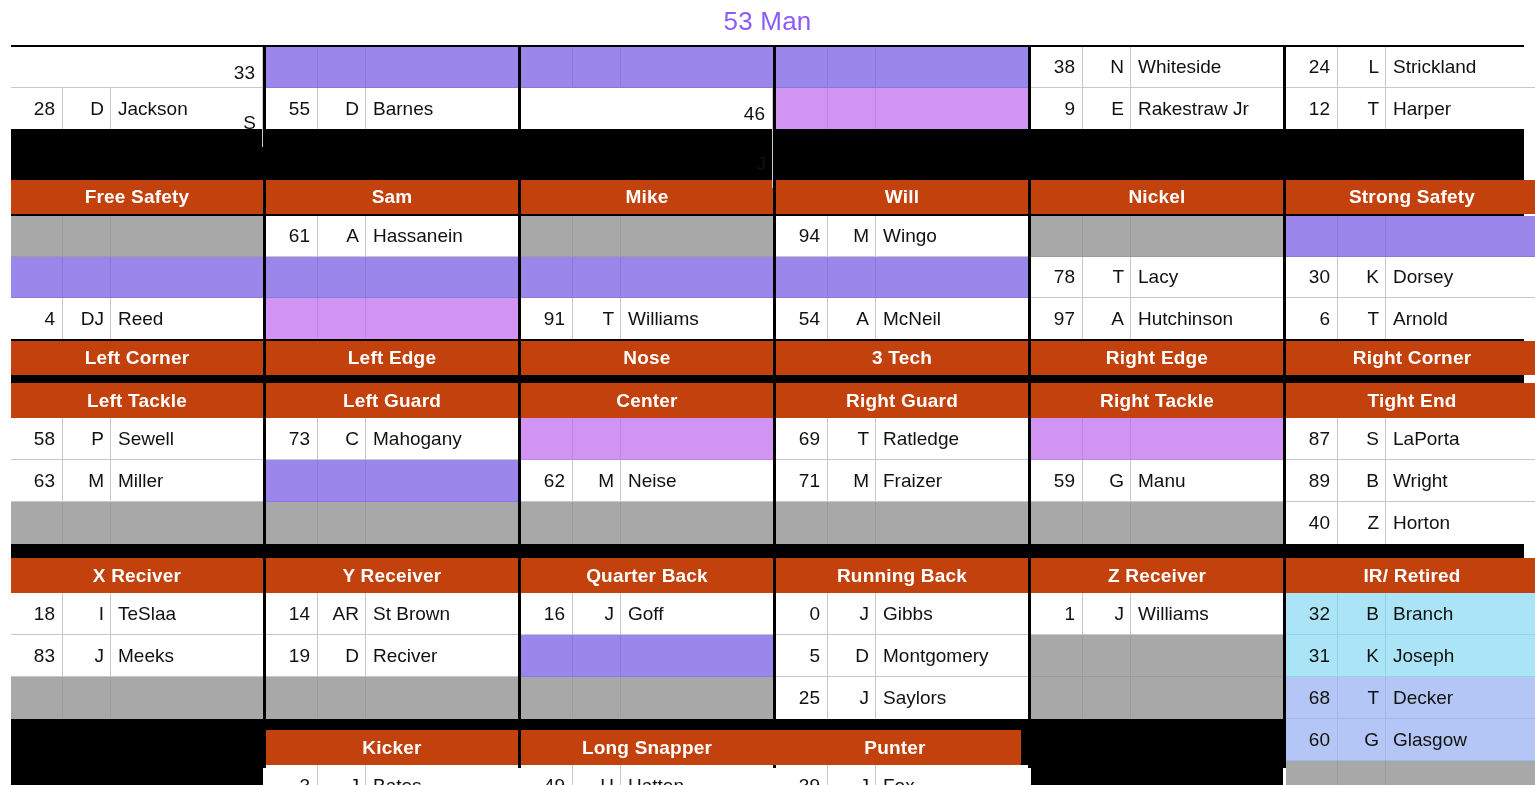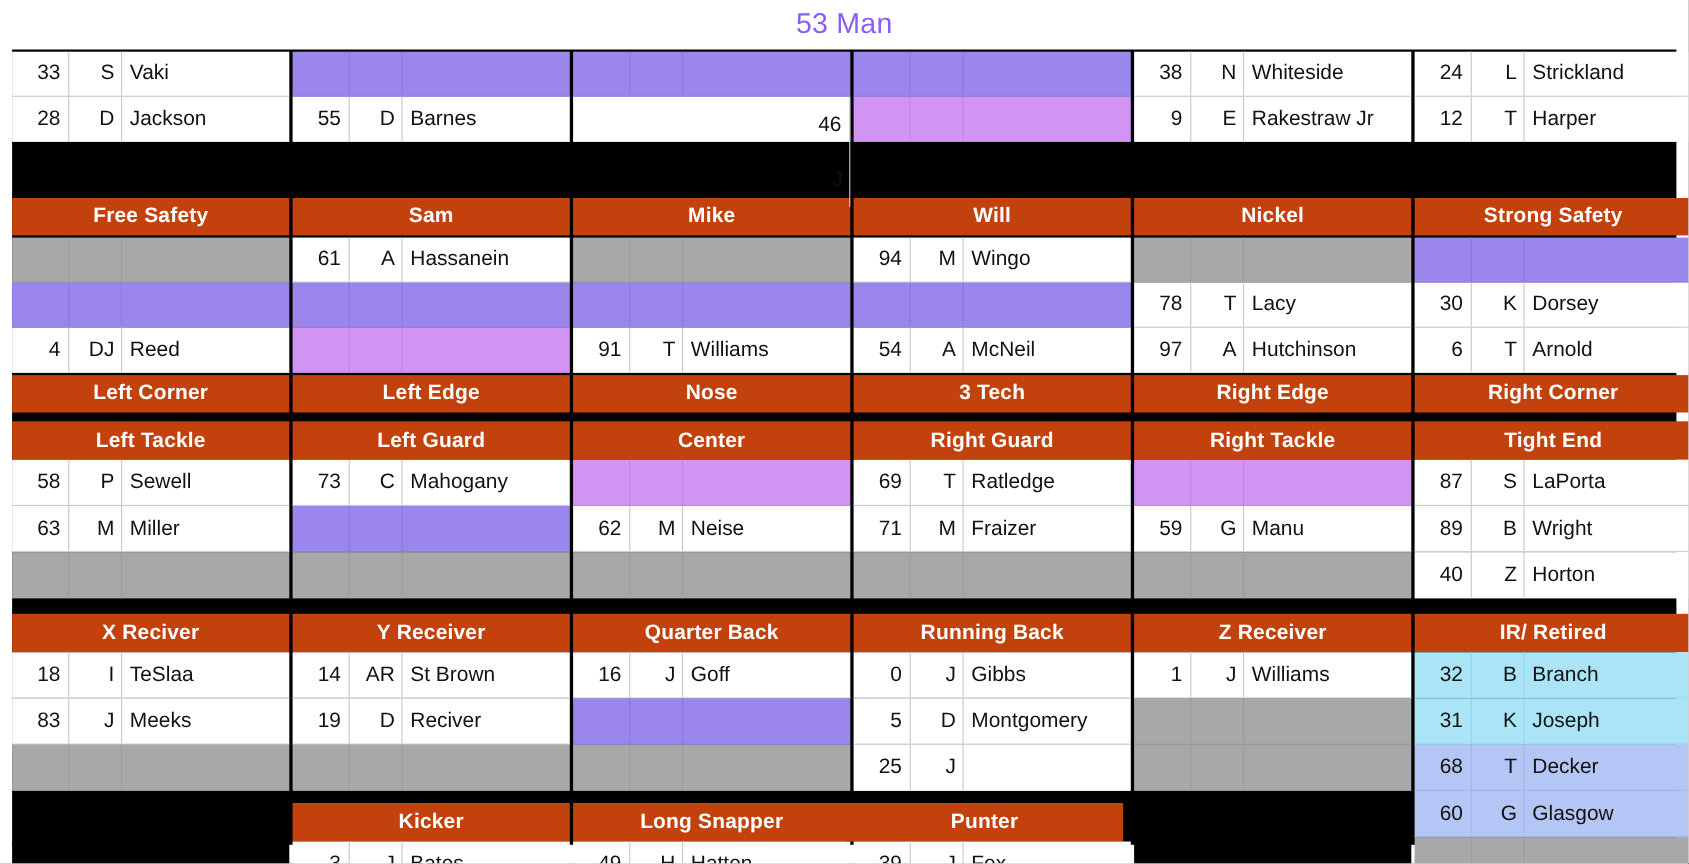--- a/index.html
+++ b/index.html
@@ -78,21 +78,21 @@
 </head>
 <body>
 
 <div id="page">
 
   <div id="title">53 Man</div>
 
   <div id="board">
       <div class="poshdr" style="position: absolute; left: 0px; top: 135px; width: 252px; height: 34px;">Free Safety</div>
       <div style="position: absolute; left: 0px; top: 2px; width: 252px;">
-        <div class="cell f-white" style="height: 41px;">
+        <div class="cell f-white" style="height: 41px; flex-direction: column;">
           <div class="c-num">33</div>
           <div class="c-fi">S</div>
           <div class="c-last">Vaki</div>
         </div>
         <div class="cell f-white last" style="height: 41px;">
           <div class="c-num">28</div>
           <div class="c-fi">D</div>
           <div class="c-last">Jackson</div>
         </div>
       </div>
@@ -360,20 +360,21 @@
           <div class="c-last">Gibbs</div>
         </div>
         <div class="cell f-white" style="height: 42px;">
           <div class="c-num">5</div>
           <div class="c-fi">D</div>
           <div class="c-last">Montgomery</div>
         </div>
         <div class="cell f-white last" style="height: 42px;">
           <div class="c-num">25</div>
           <div class="c-fi">J</div>
+          <div class="c-last">Saylors</div>
         </div>
       </div>
       <div class="poshdr" style="position: absolute; left: 758px; top: 685px; width: 252px; height: 35px;">Punter</div>
       <div style="position: absolute; left: 765px; top: 720px; width: 252px;">
         <div class="cell f-white last" style="height: 42px;">
           <div class="c-num">39</div>
           <div class="c-fi">J</div>
           <div class="c-last">Fox</div>
         </div>
       </div>

